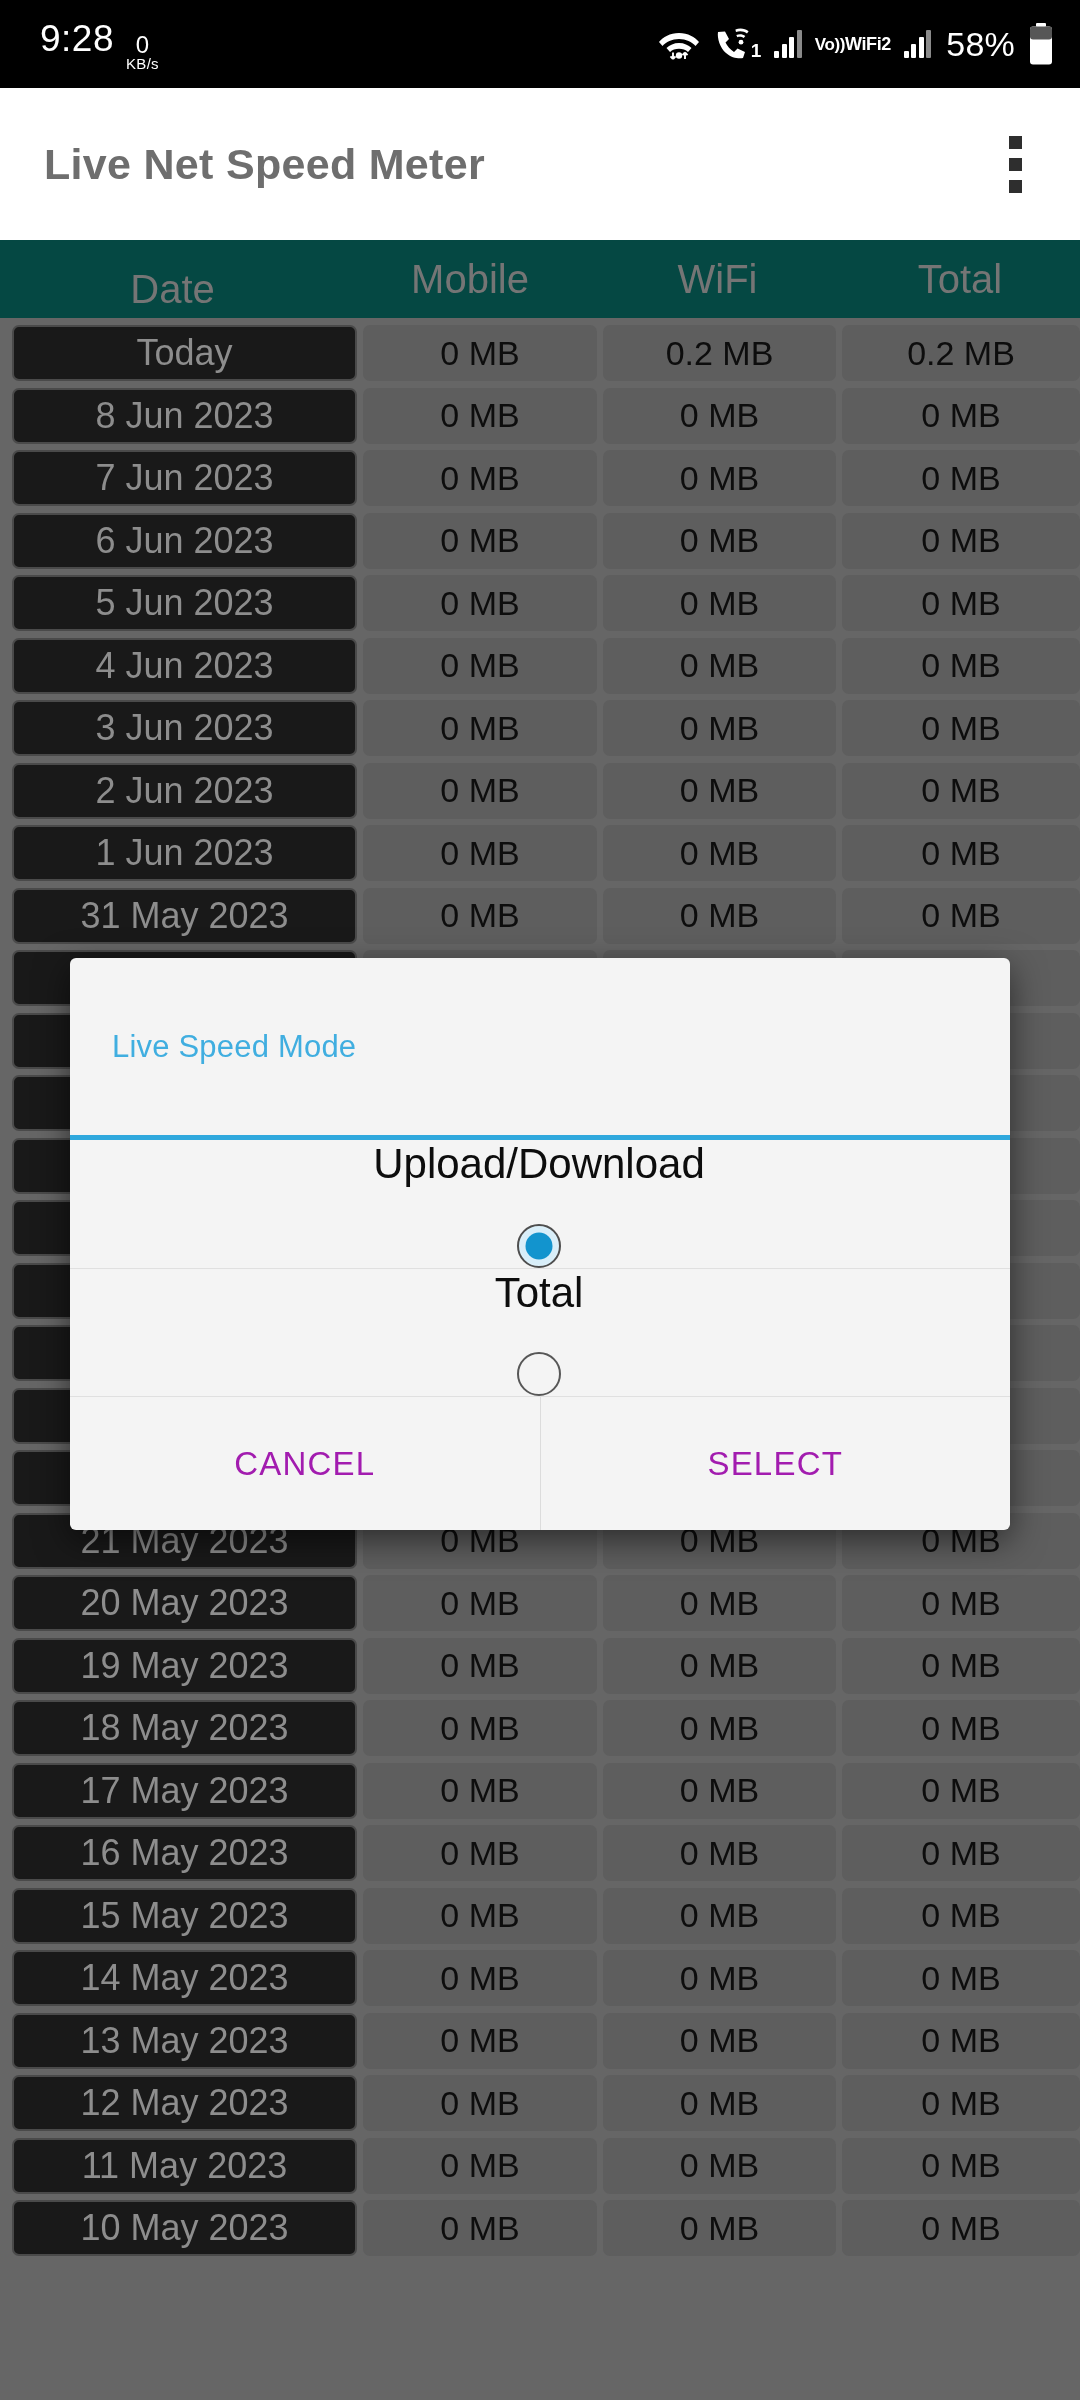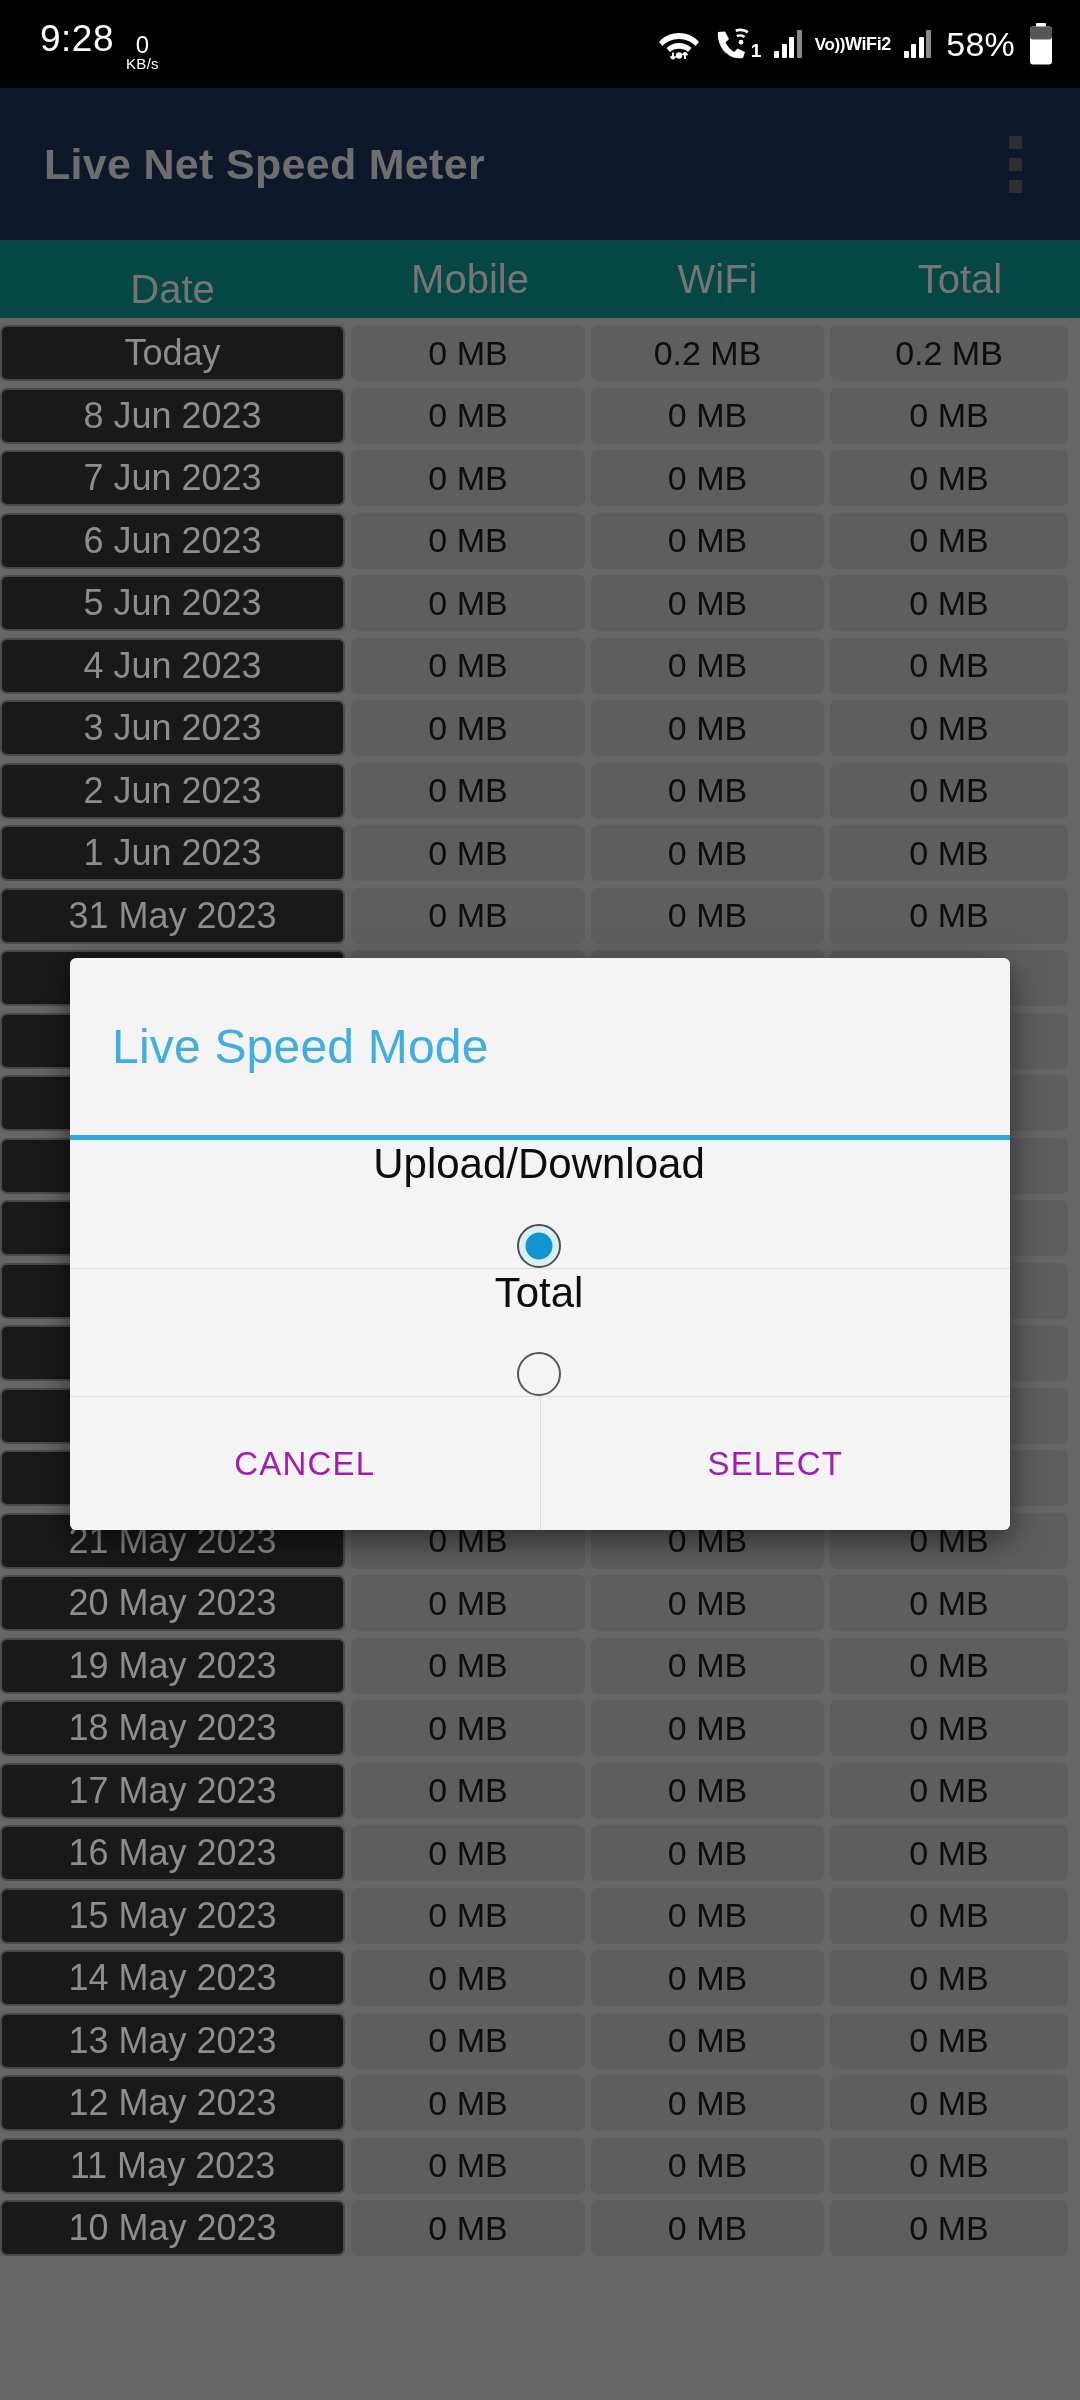--- a/index.html
+++ b/index.html
@@ -43,21 +43,21 @@
   .bars i.b2 { height:14px; }
   .bars i.b3 { height:21px; }
   .bars i.b4 { height:28px; background:#8a8a8a; }
   .callsig { position:relative; display:flex; align-items:flex-end; }
   .callsig .num { font-size:19px; font-weight:600; margin-left:-3px; }
 
   
   .appbar {
     position:absolute; top:88px; left:0;
     width:1080px; height:152px;
-    background:#0f172a;
+    background:#ffffff;
     display:flex; align-items:center;
     padding:0 30px 0 44px;
   }
   .appbar-title {
     font-size:43px; font-weight:700;
     color:#6e6e6e; letter-spacing:0.3px;
   }
   .appbar-spacer { flex:1; }
   .overflow {
     width:70px; height:80px;
@@ -86,21 +86,21 @@
   
   .tbody {
     position:absolute; top:322px; left:0;
     width:1080px; height:1950px;
   }
   .trow {
     display:flex; align-items:center;
     height:62.5px; gap:0;
   }
   .cell-date {
-    width:345px; height:56px; margin-left:0;
+    width:345px; height:56px; margin-left:12px;
     background:#191919;
     border:2px solid #4a4a4a;
     border-radius:7px;
     display:flex; align-items:center; justify-content:center;
     font-size:36px; color:#8d8d8d;
   }
   .cell-num {
     height:56px; margin-left:6px;
     background:#5e5e5e;
     border-radius:7px;
@@ -124,21 +124,21 @@
     background:#f4f4f4;
     border-radius:6px;
     box-shadow:0 10px 34px rgba(0,0,0,0.55);
     overflow:hidden;
     display:flex; flex-direction:column;
   }
   .dlg-title {
     height:177px;
     display:flex; align-items:center;
     padding-left:42px;
-    font-size:48px;
+    font-size:31px;
     color:#40aee0;
     letter-spacing:0.2px;
   }
   .dlg-rule { height:5px; background:#2fa8dd; }
   .dlg-opt {
     height:128px;
     display:flex; align-items:center;
     padding:0 44px 0 42px;
     flex-direction:column;
   }

